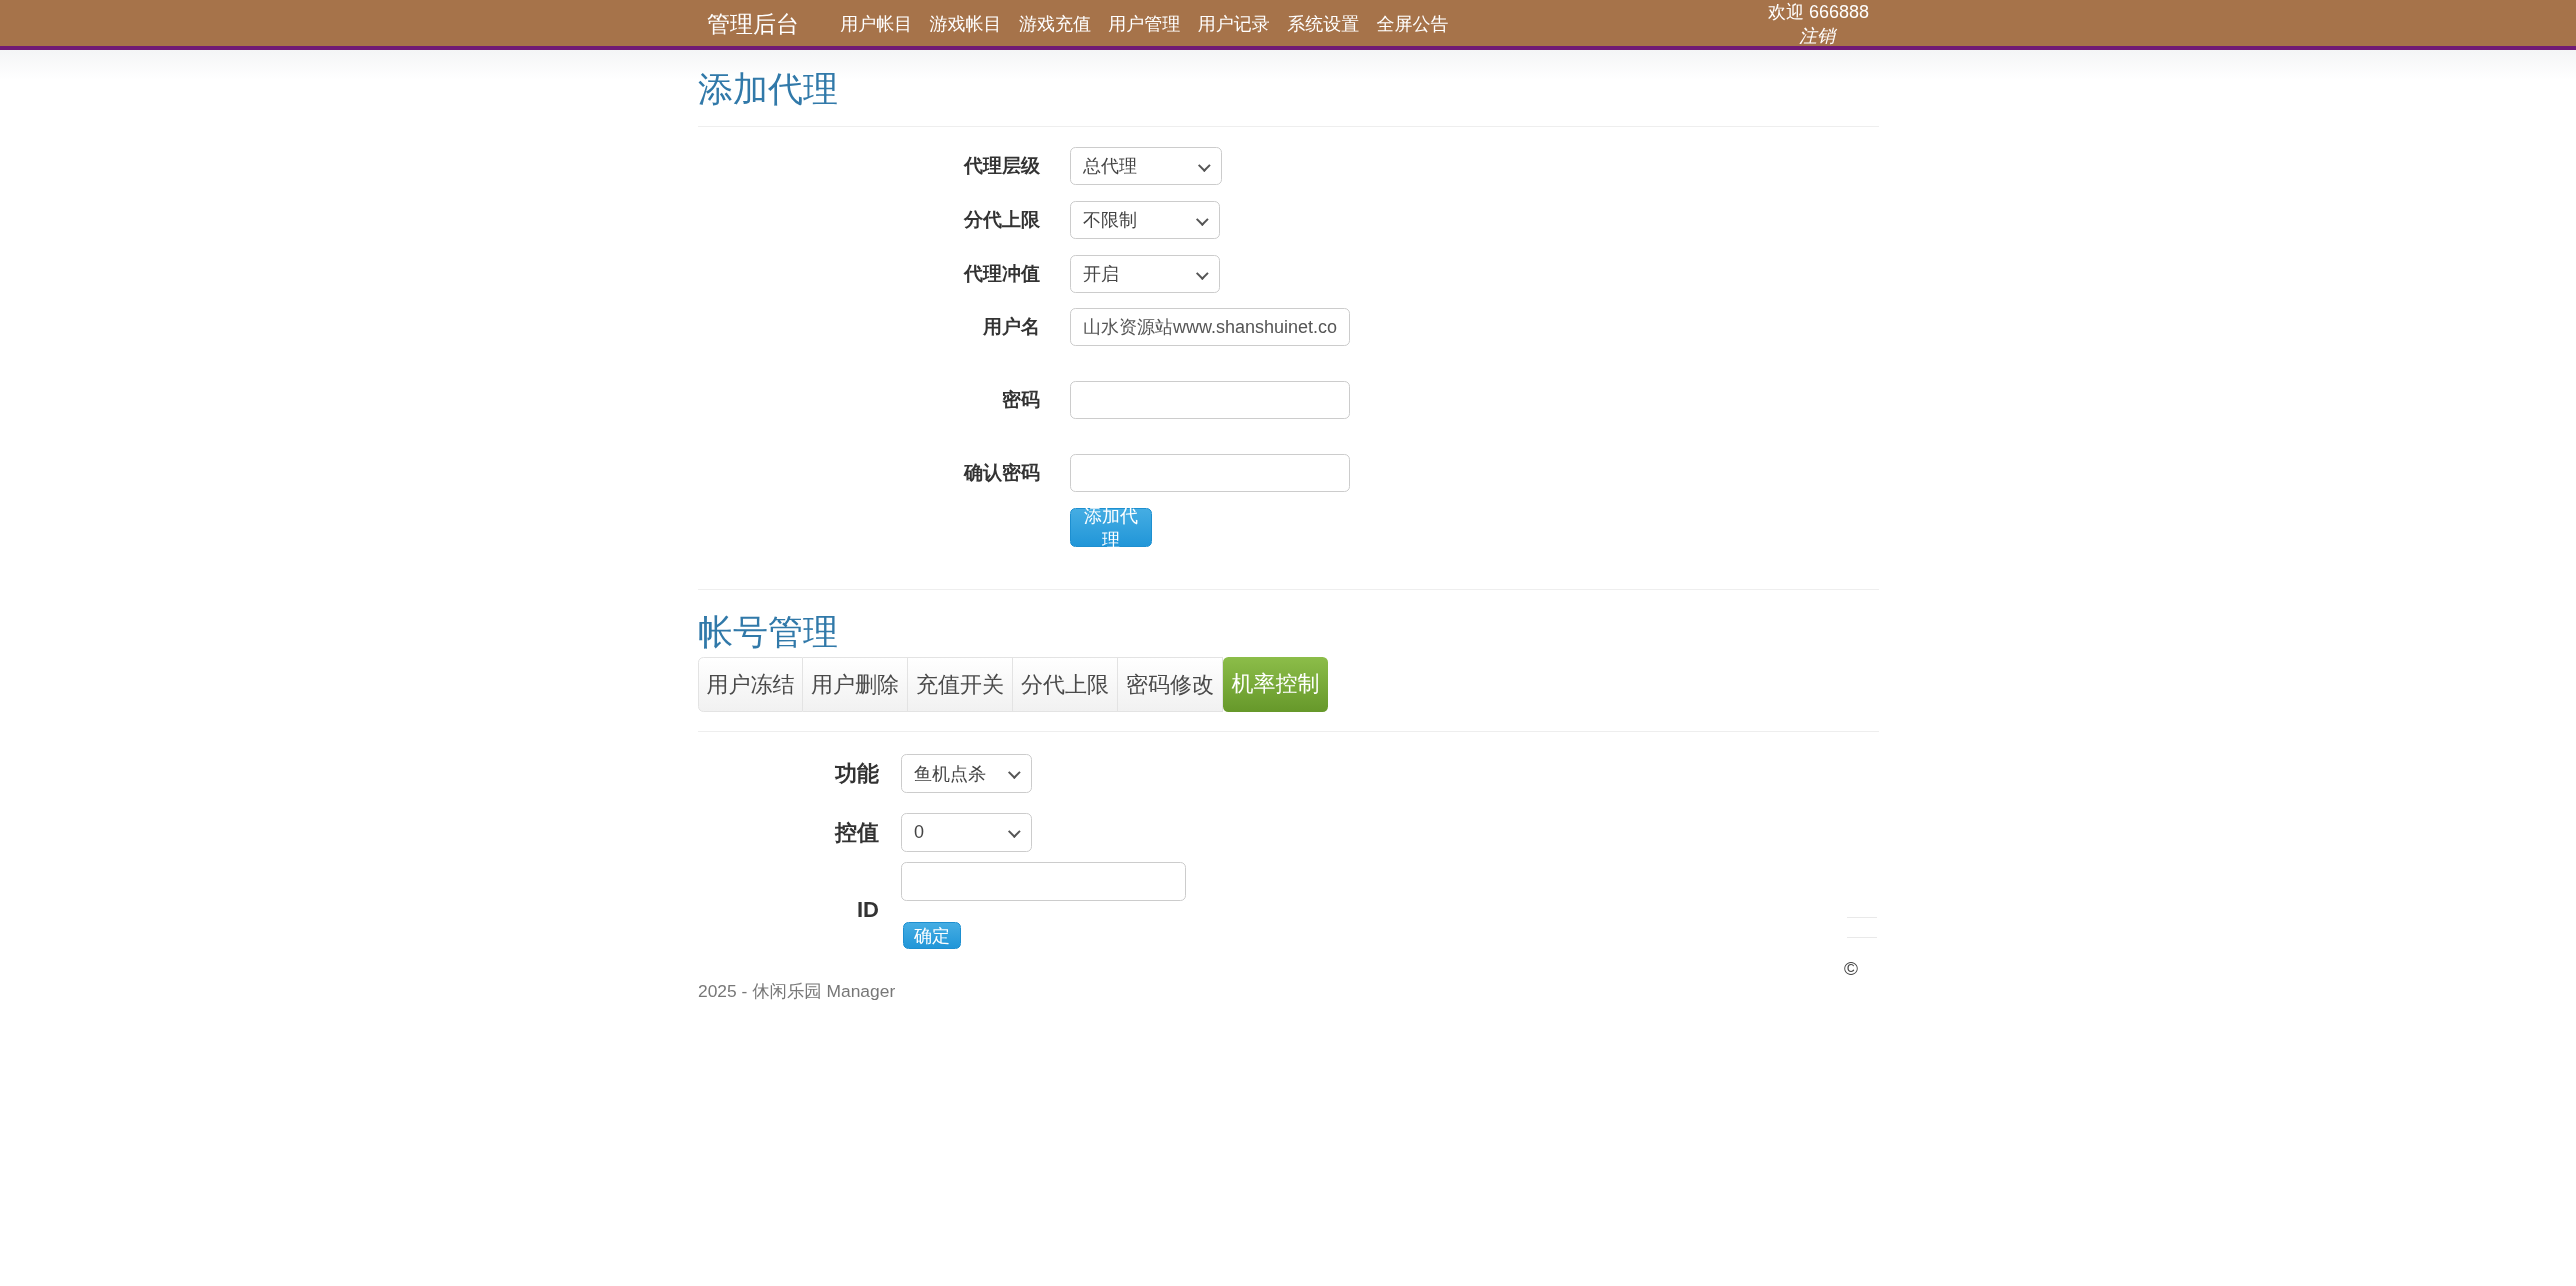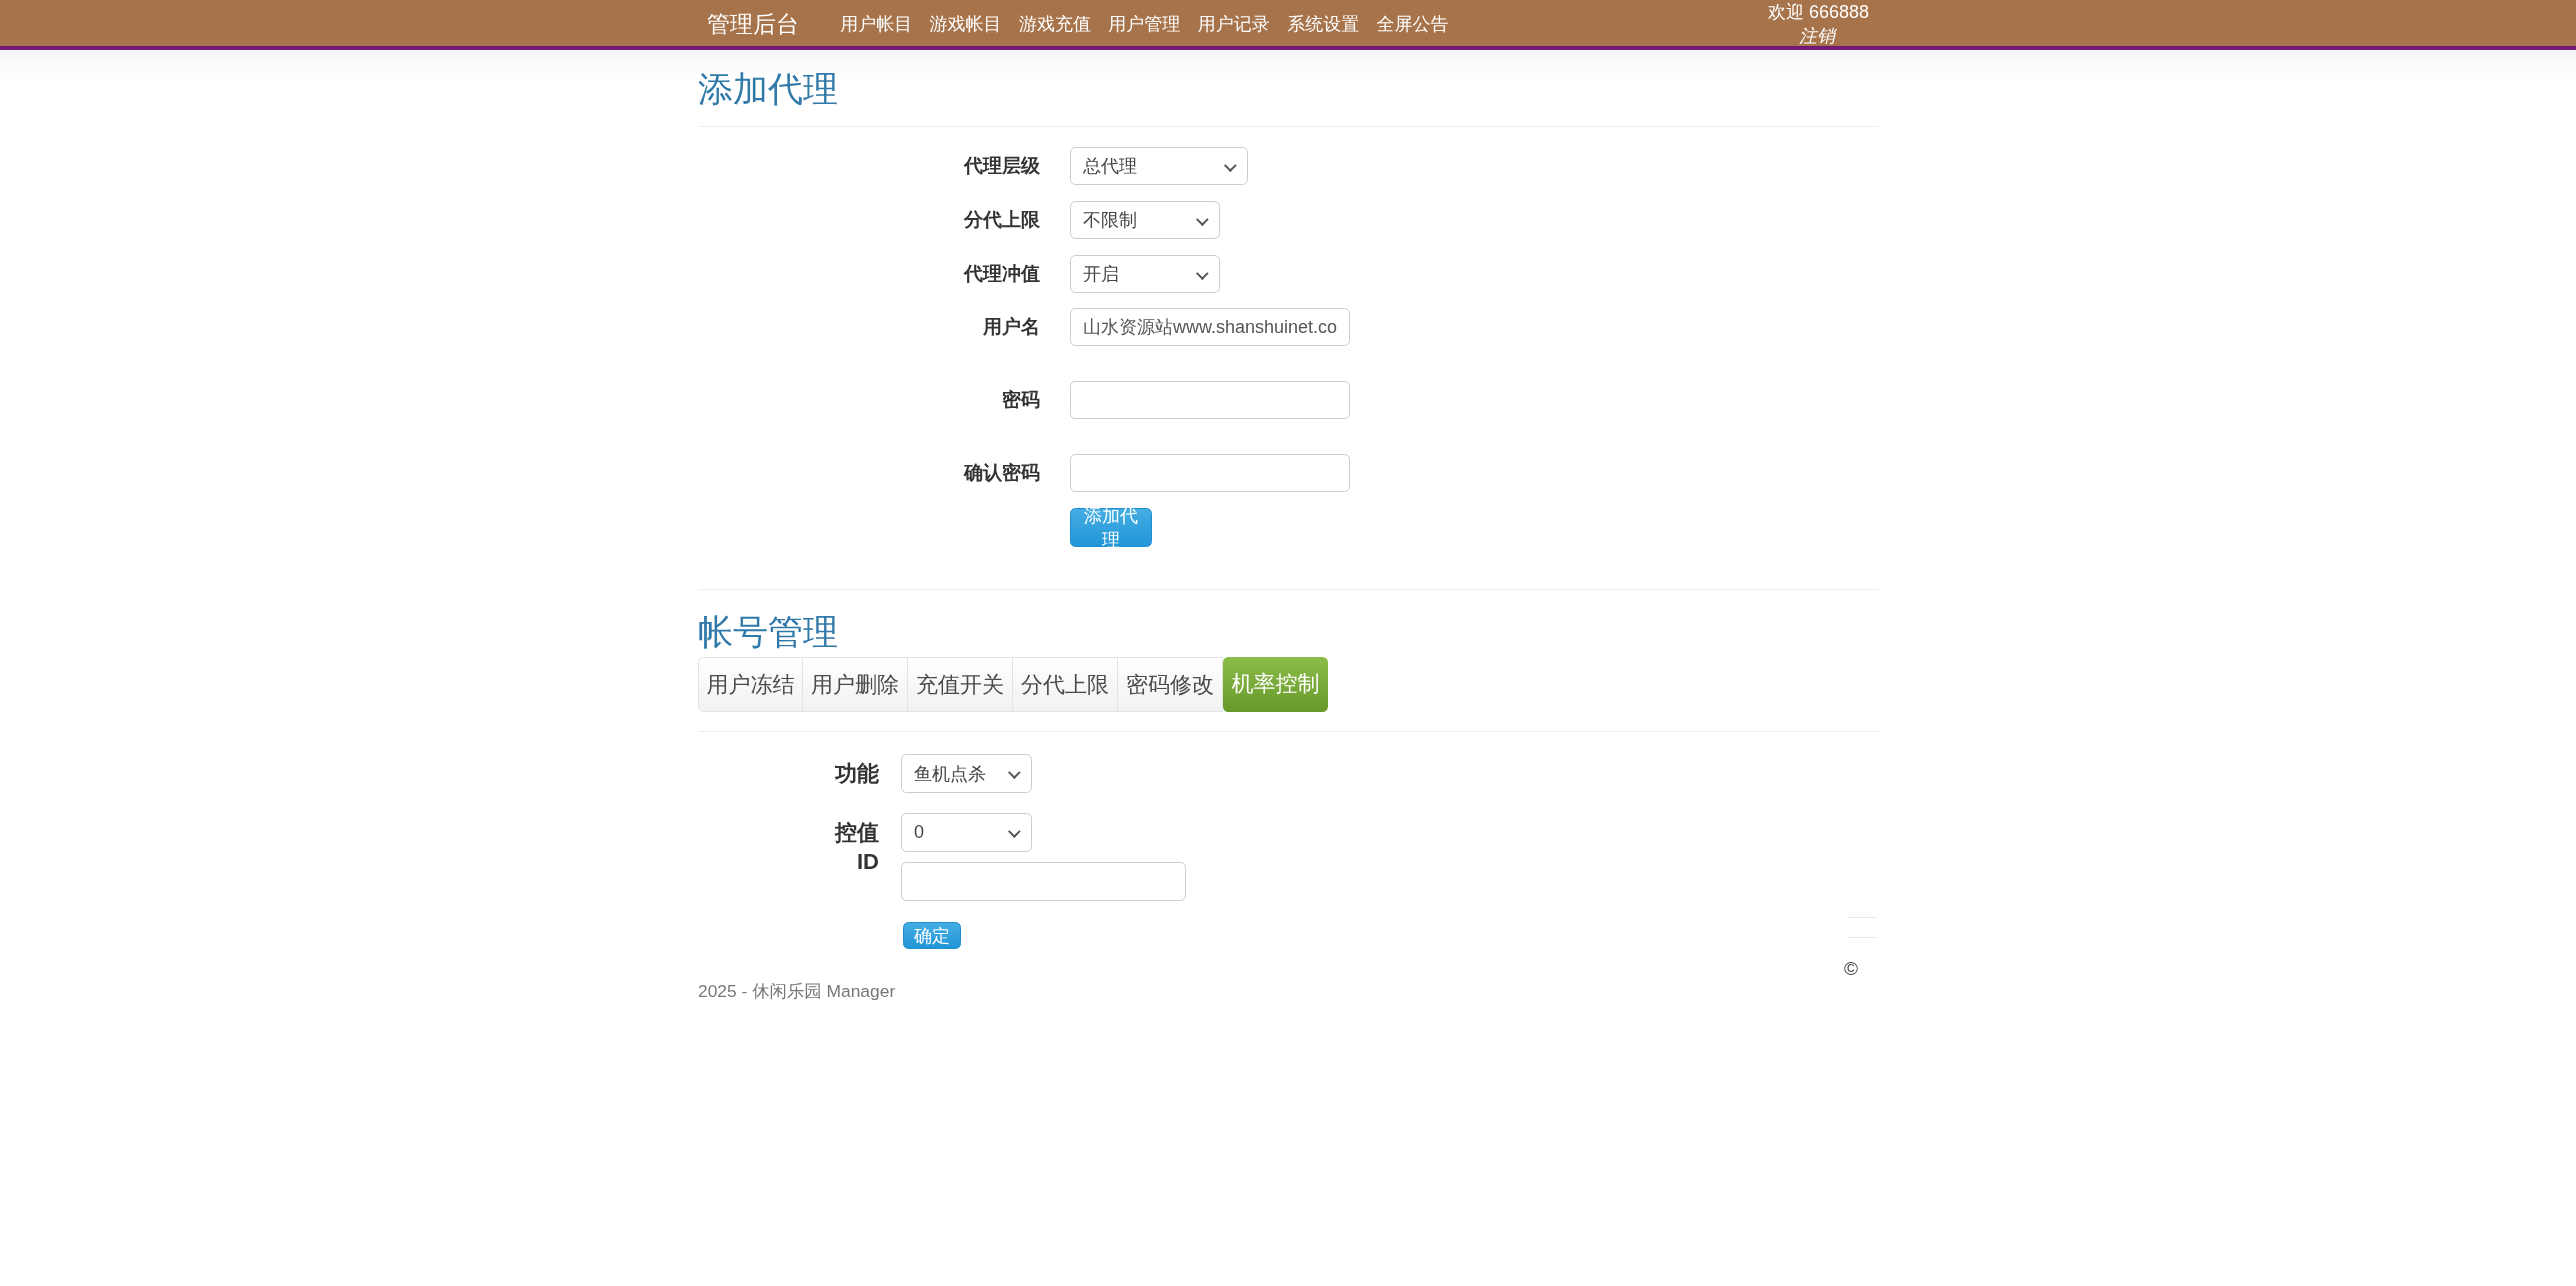--- a/index.html
+++ b/index.html
@@ -89,21 +89,21 @@
   </div>
 </div>
 <div id="nav-shadow"></div>
 
 <div id="content">
 
   <h1 class="section-title" style="top:19px;">添加代理</h1>
   <div class="rule" style="top:76px;"></div>
 
   <div class="f1-label" style="top:97px;">代理层级</div>
-  <div class="sel" style="left:372px; top:97px; width:178px;">
+  <div class="sel" style="left:372px; top:97px; width:152px;">
     <span>总代理</span>
     <i class="chev"></i>
   </div>
 
   <div class="f1-label" style="top:151px;">分代上限</div>
   <div class="sel" style="left:372px; top:151px; width:150px;">
     <span>不限制</span>
     <i class="chev"></i>
   </div>
 
@@ -142,21 +142,21 @@
     <span>鱼机点杀</span>
     <i class="chev"></i>
   </div>
 
   <div class="f2-label" style="top:763px;">控值</div>
   <div class="sel" style="left:203px; top:763px; width:131px; height:39px;">
     <span>0</span>
     <i class="chev"></i>
   </div>
 
-  <div class="f2-label" style="top:792px;">ID</div>
+  <div class="f2-label" style="top:840px;">ID</div>
   <input class="txt" style="left: 203px; top: 812px; width: 285px; height: 39px;" value="">
 
   <button class="btn-blue" style="left:205px; top:872px; width:58px; height:27px;">确定</button>
 
   <div id="mini-box"></div>
   <div id="footer-text">2025 - 休闲乐园 Manager</div>
   <div id="copyright">©</div>
 </div>
 
 

